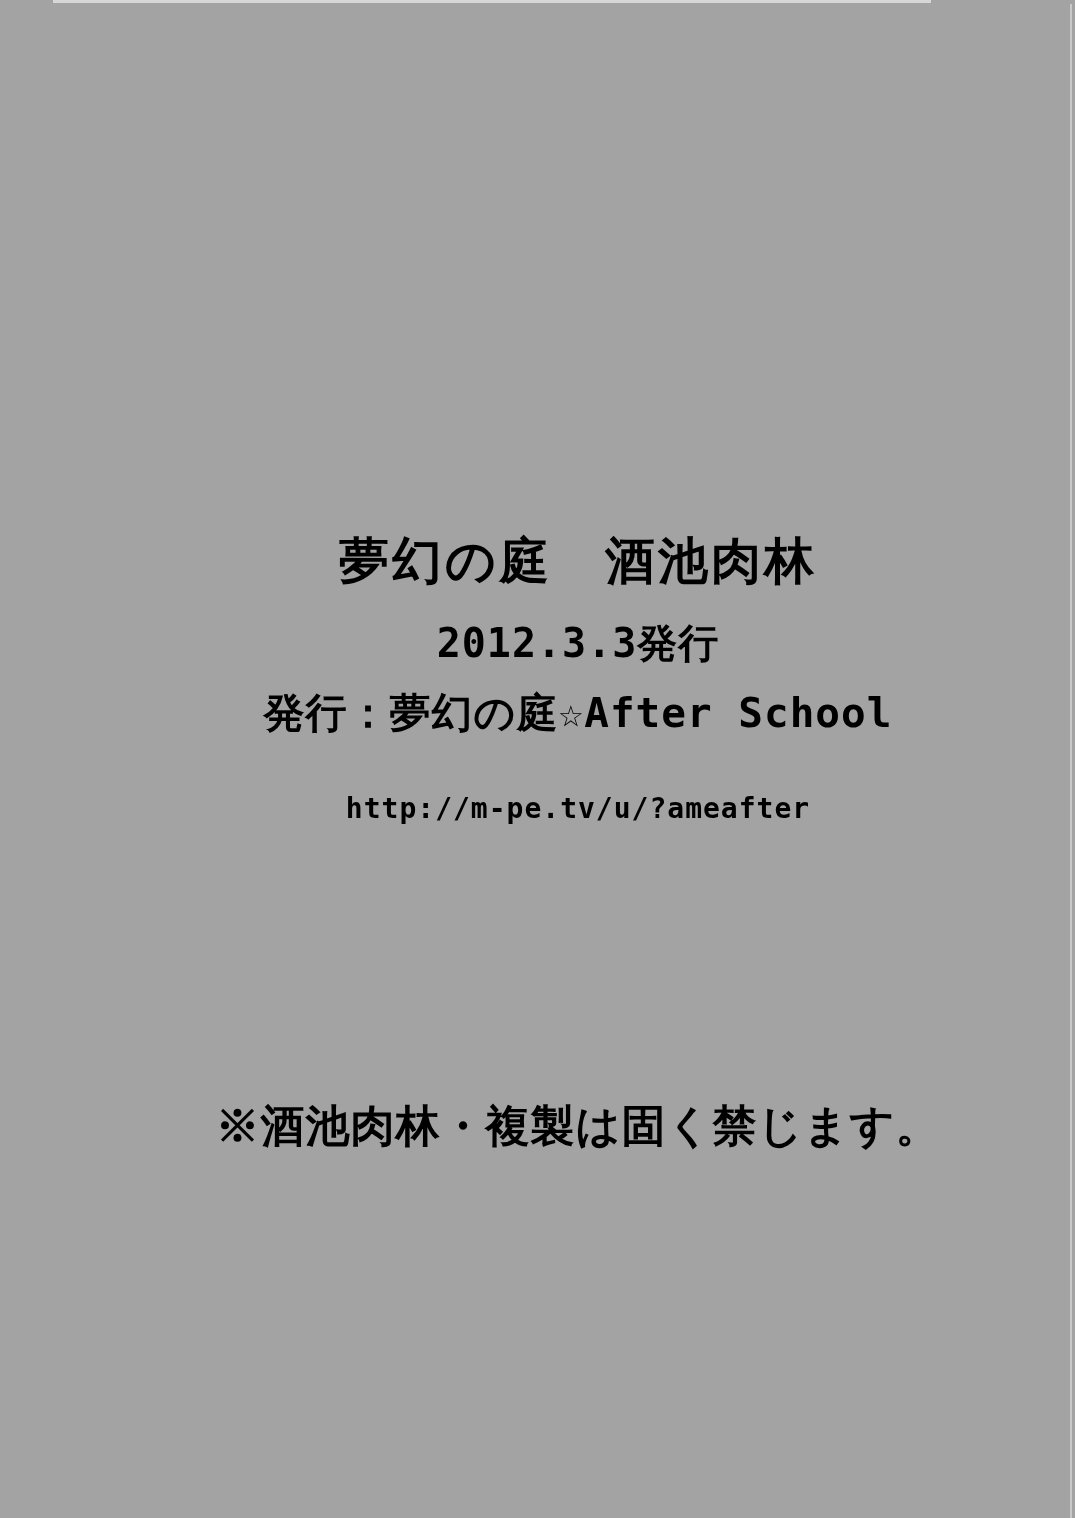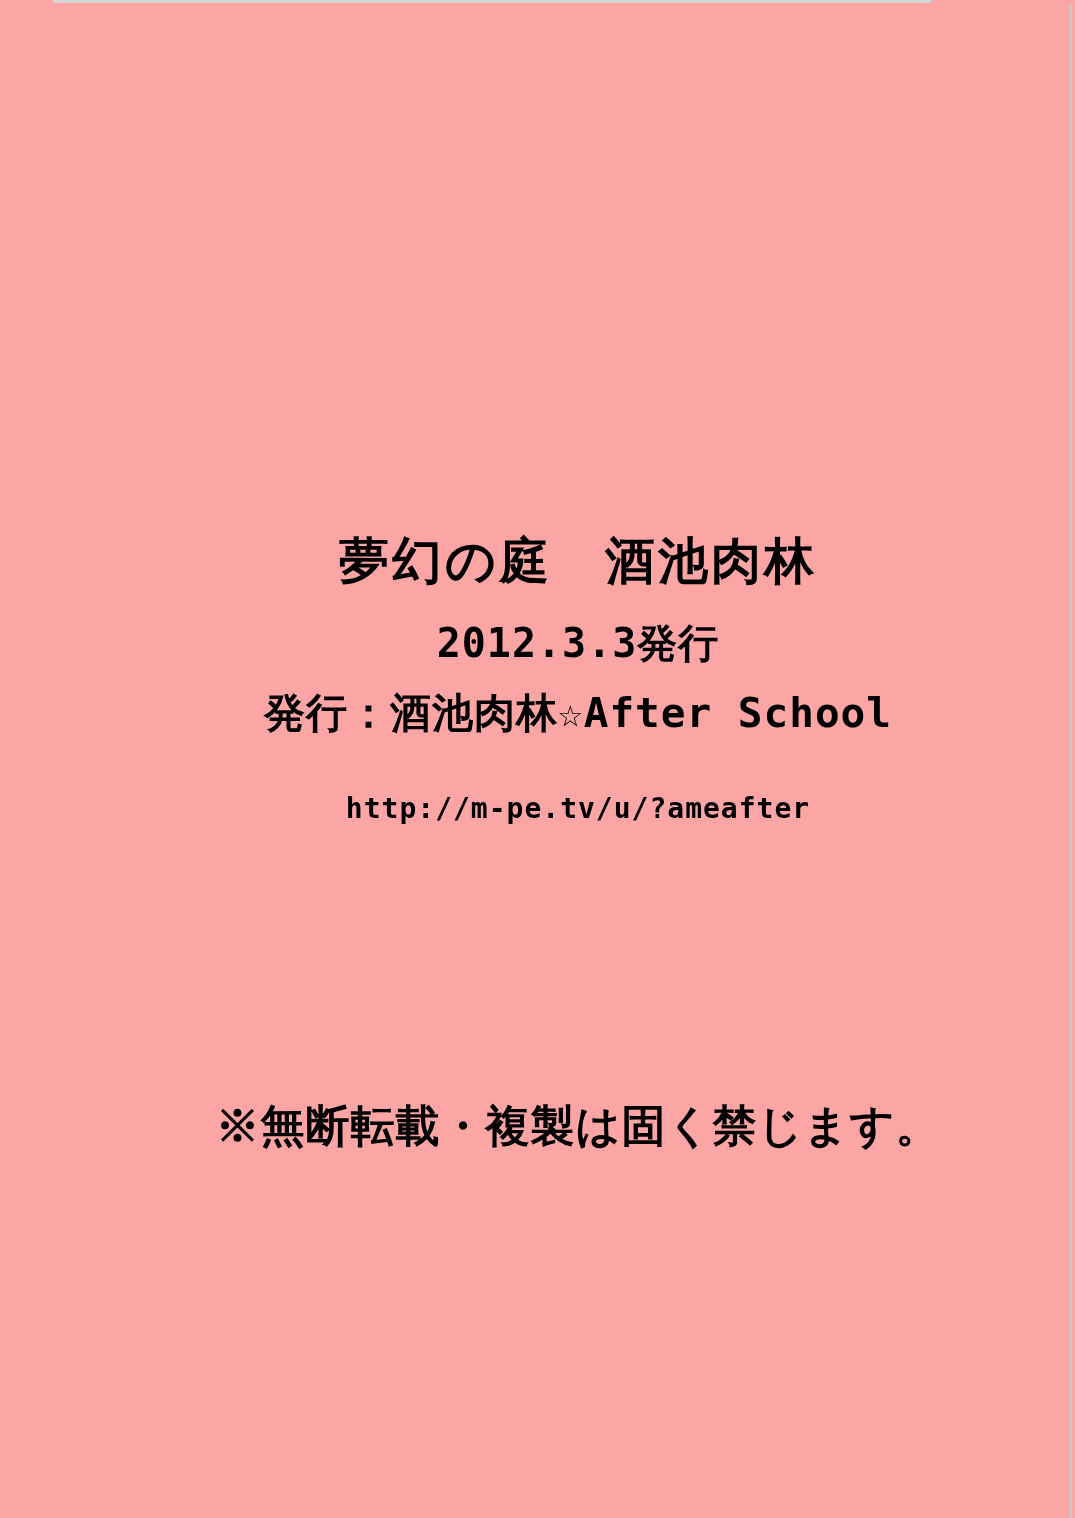--- a/index.html
+++ b/index.html
@@ -11,21 +11,21 @@
     height: 1518px;
     background: #ffffff;
     position: relative;
     overflow: hidden;
     font-family: "DejaVu Sans Mono", "Liberation Mono", monospace;
     color: #000000;
   }
   .page {
     position: absolute;
     inset: 0;
-    background: #fca5a5;
+    background: #a3a3a3;
   }
   
   .scan-top {
     position: absolute;
     top: 0;
     left: 53px;
     width: 878px;
     height: 3px;
     background: #d7d7d7;
   }
@@ -67,20 +67,20 @@
 
 <div class="page">
 
   <div class="scan-top"></div>
   <div class="scan-right"></div>
 
   <div class="line title">夢幻の庭　酒池肉林</div>
 
   <div class="line date">2012.3.3発行</div>
 
-  <div class="line publisher">発行：酒池肉林☆After School</div>
+  <div class="line publisher">発行：夢幻の庭☆After School</div>
 
 
   <div class="line url">http://m-pe.tv/u/?ameafter</div>
 
-  <div class="line notice">※無断転載・複製は固く禁じます。</div>
+  <div class="line notice">※酒池肉林・複製は固く禁じます。</div>
 
 </div>
 
 </body></html>

